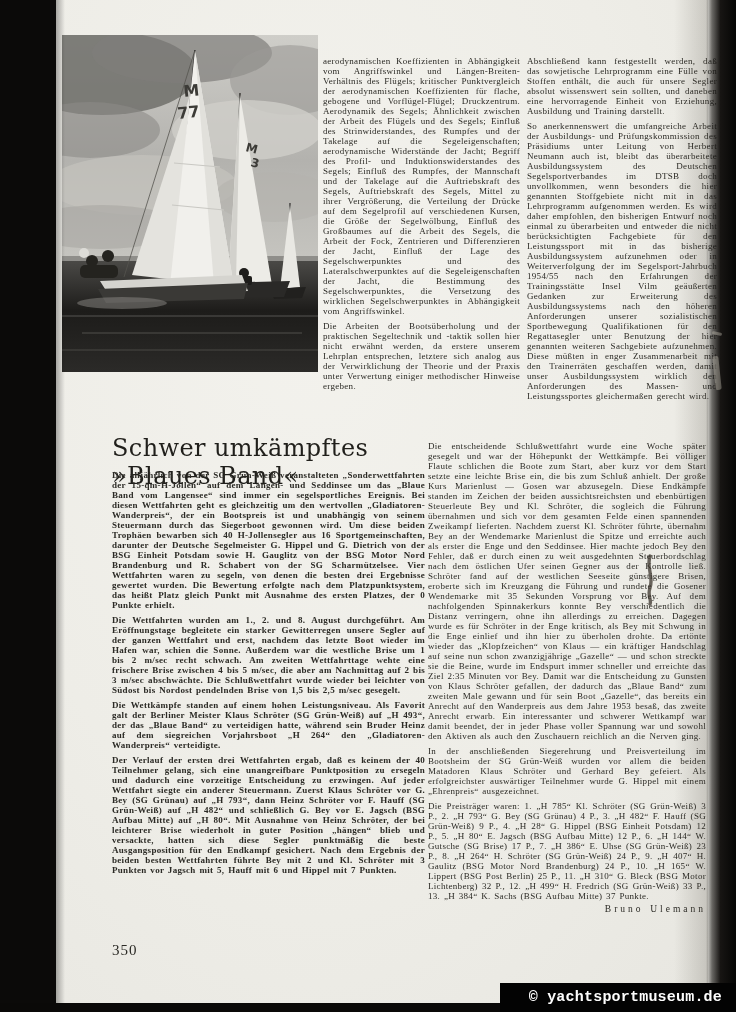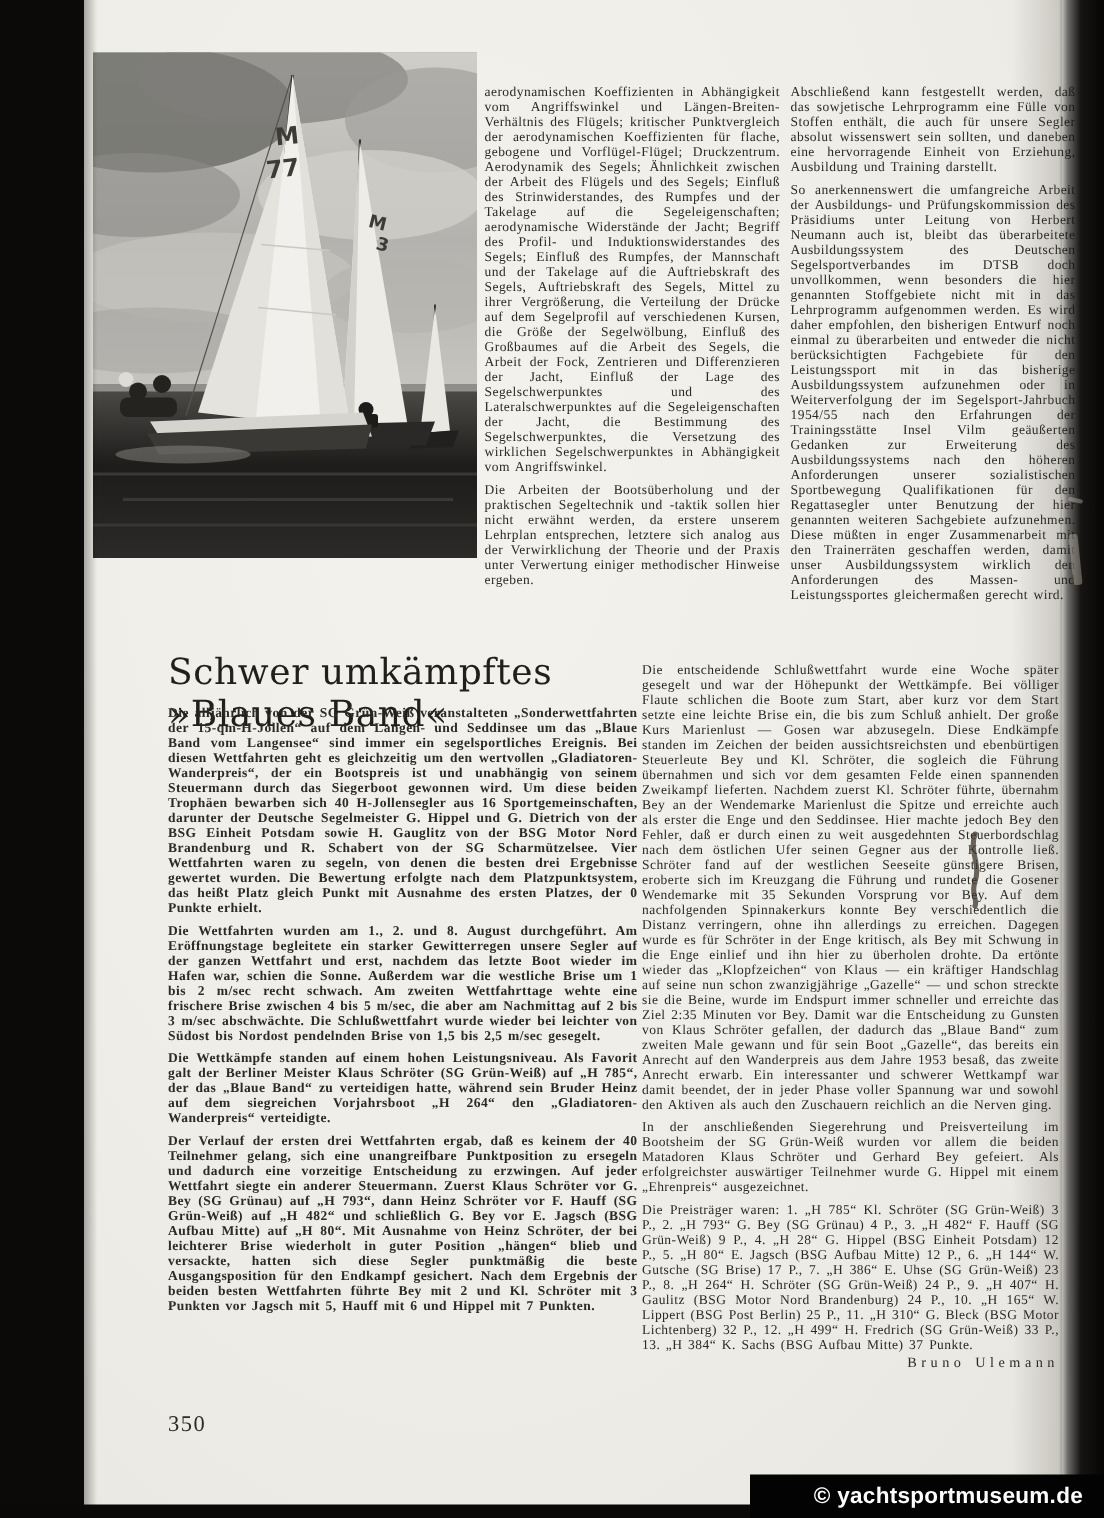--- a/index.html
+++ b/index.html
@@ -38,21 +38,21 @@
   .headline{position:absolute;left:112px;top:434px;width:330px;
             font-family:"DejaVu Serif",serif;font-size:24px;
             letter-spacing:.4px;color:#201f1b;}
   .author{text-align:right;letter-spacing:3px;margin-top:3px;font-size:9.5px;}
 
   .pagenum{position:absolute;left:112px;top:942px;font-size:15px;letter-spacing:1px;}
 
   
   .watermark{position:absolute;left:500px;top:983px;width:236px;height:29px;background:#030303;
              display:flex;align-items:center;justify-content:flex-end;padding-right:0;}
-  .watermark span{font-family:Liberation Sans, sans-serif;font-weight:bold;font-size:15px;
+  .watermark span{font-family:Liberation Mono, monospace;font-weight:bold;font-size:15px;
              color:#fdfdfd;margin-right:14px;letter-spacing:.2px;}
 
   .pen-mark{position:absolute;left:643px;top:554px;}
 </style>
 </head>
 <body>
 
 <div id="page">
   <div class="paper"></div>
 
@@ -135,21 +135,21 @@
   <div class="bodytext" style="left:527px;top:56px;width:190px;">
       <p>Abschließend kann festgestellt werden, daß das sowjetische Lehrprogramm eine Fülle von Stoffen enthält, die auch für unsere Segler absolut wissenswert sein sollten, und daneben eine hervorragende Einheit von Erziehung, Ausbildung und Training darstellt.</p>
       <p>So anerkennenswert die umfangreiche Arbeit der Ausbildungs- und Prüfungskommission des Präsidiums unter Leitung von Herbert Neumann auch ist, bleibt das überarbeitete Ausbildungssystem des Deutschen Segelsportverbandes im DTSB doch unvollkommen, wenn besonders die hier genannten Stoffgebiete nicht mit in das Lehrprogramm aufgenommen werden. Es wird daher empfohlen, den bisherigen Entwurf noch einmal zu überarbeiten und entweder die nicht berücksichtigten Fachgebiete für den Leistungssport mit in das bisherige Ausbildungssystem aufzunehmen oder in Weiterverfolgung der im Segelsport-Jahrbuch 1954/55 nach den Erfahrungen der Trainingsstätte Insel Vilm geäußerten Gedanken zur Erweiterung des Ausbildungssystems nach den höheren Anforderungen unserer sozialistischen Sportbewegung Qualifikationen für den Regattasegler unter Benutzung der hier genannten weiteren Sachgebiete aufzunehmen. Diese müßten in enger Zusammenarbeit mit den Trainerräten geschaffen werden, damit unser Ausbildungssystem wirklich den Anforderungen des Massen- und Leistungssportes gleichermaßen gerecht wird.</p>
     </div>
 
   <div class="headline">Schwer umkämpftes »Blaues Band«</div>
 
   <div class="bodytext" style="left:112px;top:470px;width:313px;font-weight:bold;">
       <p>Die alljährlich von der SG Grün-Weiß veranstalteten „Sonderwettfahrten der 15-qm-H-Jollen“ auf dem Langen- und Seddinsee um das „Blaue Band vom Langensee“ sind immer ein segelsportliches Ereignis. Bei diesen Wettfahrten geht es gleichzeitig um den wertvollen „Gladiatoren-Wanderpreis“, der ein Bootspreis ist und unabhängig von seinem Steuermann durch das Siegerboot gewonnen wird. Um diese beiden Trophäen bewarben sich 40 H-Jollensegler aus 16 Sportgemeinschaften, darunter der Deutsche Segelmeister G. Hippel und G. Dietrich von der BSG Einheit Potsdam sowie H. Gauglitz von der BSG Motor Nord Brandenburg und R. Schabert von der SG Scharmützelsee. Vier Wettfahrten waren zu segeln, von denen die besten drei Ergebnisse gewertet wurden. Die Bewertung erfolgte nach dem Platzpunktsystem, das heißt Platz gleich Punkt mit Ausnahme des ersten Platzes, der 0 Punkte erhielt.</p>
       <p>Die Wettfahrten wurden am 1., 2. und 8. August durchgeführt. Am Eröffnungstage begleitete ein starker Gewitterregen unsere Segler auf der ganzen Wettfahrt und erst, nachdem das letzte Boot wieder im Hafen war, schien die Sonne. Außerdem war die westliche Brise um 1 bis 2 m/sec recht schwach. Am zweiten Wettfahrttage wehte eine frischere Brise zwischen 4 bis 5 m/sec, die aber am Nachmittag auf 2 bis 3 m/sec abschwächte. Die Schlußwettfahrt wurde wieder bei leichter von Südost bis Nordost pendelnden Brise von 1,5 bis 2,5 m/sec gesegelt.</p>
-      <p>Die Wettkämpfe standen auf einem hohen Leistungsniveau. Als Favorit galt der Berliner Meister Klaus Schröter (SG Grün-Weiß) auf „H 785“, der das „Blaue Band“ zu verteidigen hatte, während sein Bruder Heinz auf dem siegreichen Vorjahrsboot „H 264“ den „Gladiatoren-Wanderpreis“ verteidigte.</p>
+      <p>Die Wettkämpfe standen auf einem hohen Leistungsniveau. Als Favorit galt der Berliner Meister Klaus Schröter (SG Grün-Weiß) auf „H 493“, der das „Blaue Band“ zu verteidigen hatte, während sein Bruder Heinz auf dem siegreichen Vorjahrsboot „H 264“ den „Gladiatoren-Wanderpreis“ verteidigte.</p>
       <p>Der Verlauf der ersten drei Wettfahrten ergab, daß es keinem der 40 Teilnehmer gelang, sich eine unangreifbare Punktposition zu ersegeln und dadurch eine vorzeitige Entscheidung zu erzwingen. Auf jeder Wettfahrt siegte ein anderer Steuermann. Zuerst Klaus Schröter vor G. Bey (SG Grünau) auf „H 793“, dann Heinz Schröter vor F. Hauff (SG Grün-Weiß) auf „H 482“ und schließlich G. Bey vor E. Jagsch (BSG Aufbau Mitte) auf „H 80“. Mit Ausnahme von Heinz Schröter, der bei leichterer Brise wiederholt in guter Position „hängen“ blieb und versackte, hatten sich diese Segler punktmäßig die beste Ausgangsposition für den Endkampf gesichert. Nach dem Ergebnis der beiden besten Wettfahrten führte Bey mit 2 und Kl. Schröter mit 3 Punkten vor Jagsch mit 5, Hauff mit 6 und Hippel mit 7 Punkten.</p>
     </div>
 
   <div class="bodytext" style="left:428px;top:441px;width:278px;">
     <div>
         <p>Die entscheidende Schlußwettfahrt wurde eine Woche später gesegelt und war der Höhepunkt der Wettkämpfe. Bei völliger Flaute schlichen die Boote zum Start, aber kurz vor dem Start setzte eine leichte Brise ein, die bis zum Schluß anhielt. Der große Kurs Marienlust — Gosen war abzusegeln. Diese Endkämpfe standen im Zeichen der beiden aussichtsreichsten und ebenbürtigen Steuerleute Bey und Kl. Schröter, die sogleich die Führung übernahmen und sich vor dem gesamten Felde einen spannenden Zweikampf lieferten. Nachdem zuerst Kl. Schröter führte, übernahm Bey an der Wendemarke Marienlust die Spitze und erreichte auch als erster die Enge und den Seddinsee. Hier machte jedoch Bey den Fehler, daß er durch einen zu weit ausgedehnten Steuerbordschlag nach dem östlichen Ufer seinen Gegner aus der Kontrolle ließ. Schröter fand auf der westlichen Seeseite günstigere Brisen, eroberte sich im Kreuzgang die Führung und rundete die Gosener Wendemarke mit 35 Sekunden Vorsprung vor Bey. Auf dem nachfolgenden Spinnakerkurs konnte Bey verschiedentlich die Distanz verringern, ohne ihn allerdings zu erreichen. Dagegen wurde es für Schröter in der Enge kritisch, als Bey mit Schwung in die Enge einlief und ihn hier zu überholen drohte. Da ertönte wieder das „Klopfzeichen“ von Klaus — ein kräftiger Handschlag auf seine nun schon zwanzigjährige „Gazelle“ — und schon streckte sie die Beine, wurde im Endspurt immer schneller und erreichte das Ziel 2:35 Minuten vor Bey. Damit war die Entscheidung zu Gunsten von Klaus Schröter gefallen, der dadurch das „Blaue Band“ zum zweiten Male gewann und für sein Boot „Gazelle“, das bereits ein Anrecht auf den Wanderpreis aus dem Jahre 1953 besaß, das zweite Anrecht erwarb. Ein interessanter und schwerer Wettkampf war damit beendet, der in jeder Phase voller Spannung war und sowohl den Aktiven als auch den Zuschauern reichlich an die Nerven ging.</p>
         <p>In der anschließenden Siegerehrung und Preisverteilung im Bootsheim der SG Grün-Weiß wurden vor allem die beiden Matadoren Klaus Schröter und Gerhard Bey gefeiert. Als erfolgreichster auswärtiger Teilnehmer wurde G. Hippel mit einem „Ehrenpreis“ ausgezeichnet.</p>
         <p>Die Preisträger waren: 1. „H 785“ Kl. Schröter (SG Grün-Weiß) 3 P., 2. „H 793“ G. Bey (SG Grünau) 4 P., 3. „H 482“ F. Hauff (SG Grün-Weiß) 9 P., 4. „H 28“ G. Hippel (BSG Einheit Potsdam) 12 P., 5. „H 80“ E. Jagsch (BSG Aufbau Mitte) 12 P., 6. „H 144“ W. Gutsche (SG Brise) 17 P., 7. „H 386“ E. Uhse (SG Grün-Weiß) 23 P., 8. „H 264“ H. Schröter (SG Grün-Weiß) 24 P., 9. „H 407“ H. Gaulitz (BSG Motor Nord Brandenburg) 24 P., 10. „H 165“ W. Lippert (BSG Post Berlin) 25 P., 11. „H 310“ G. Bleck (BSG Motor Lichtenberg) 32 P., 12. „H 499“ H. Fredrich (SG Grün-Weiß) 33 P., 13. „H 384“ K. Sachs (BSG Aufbau Mitte) 37 Punkte.</p>
       </div>
     <div class="author">Bruno Ulemann</div>

